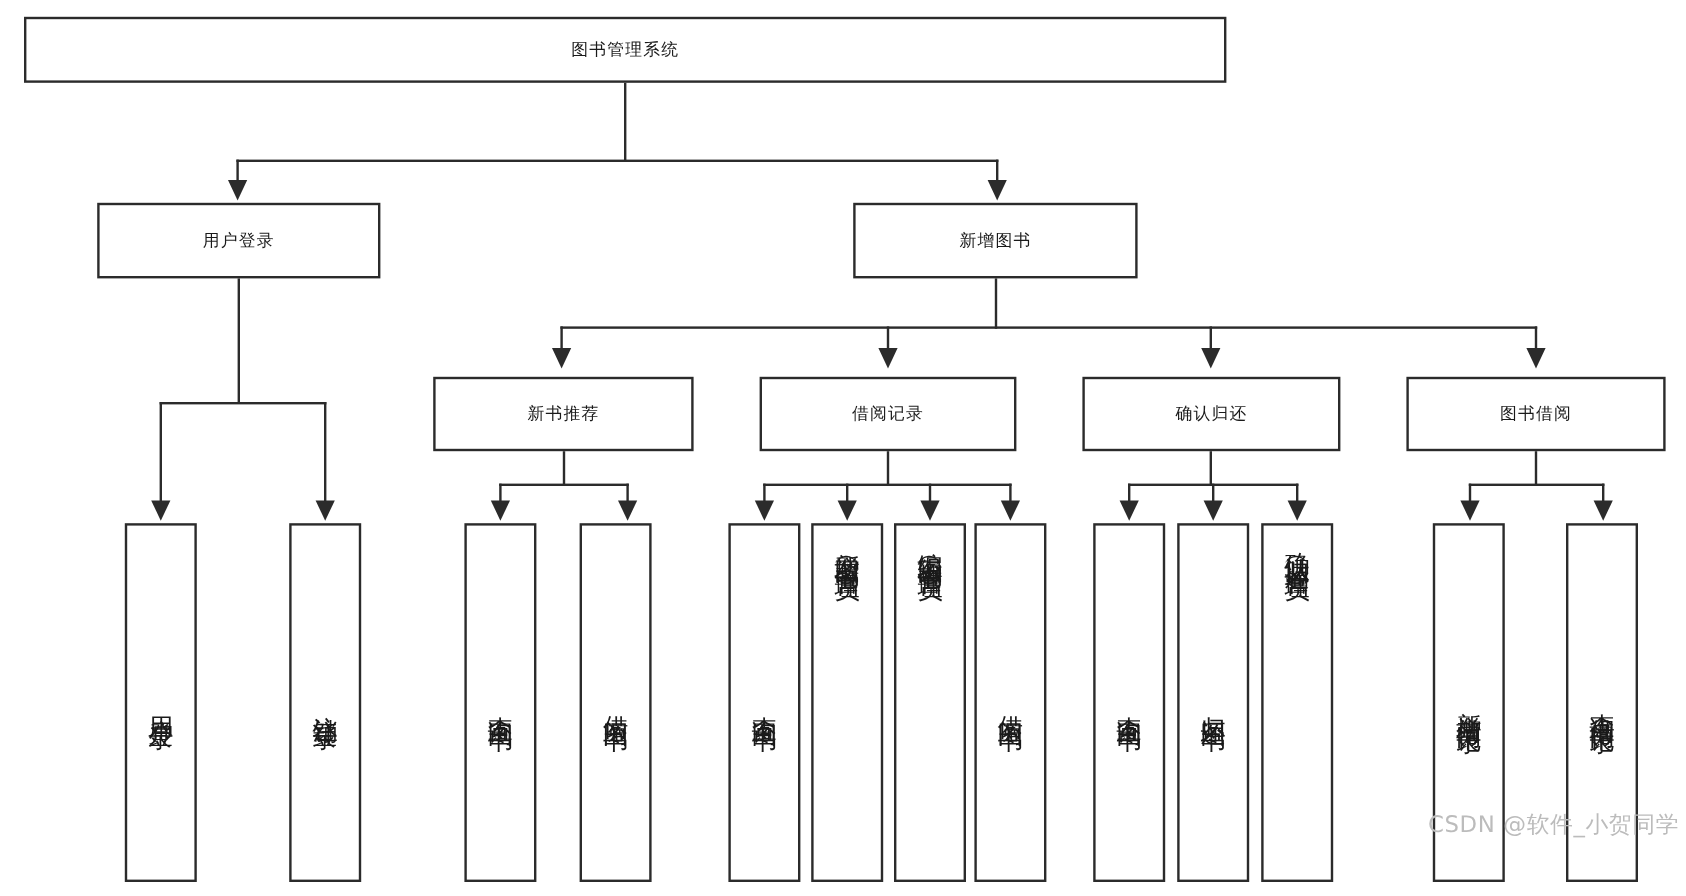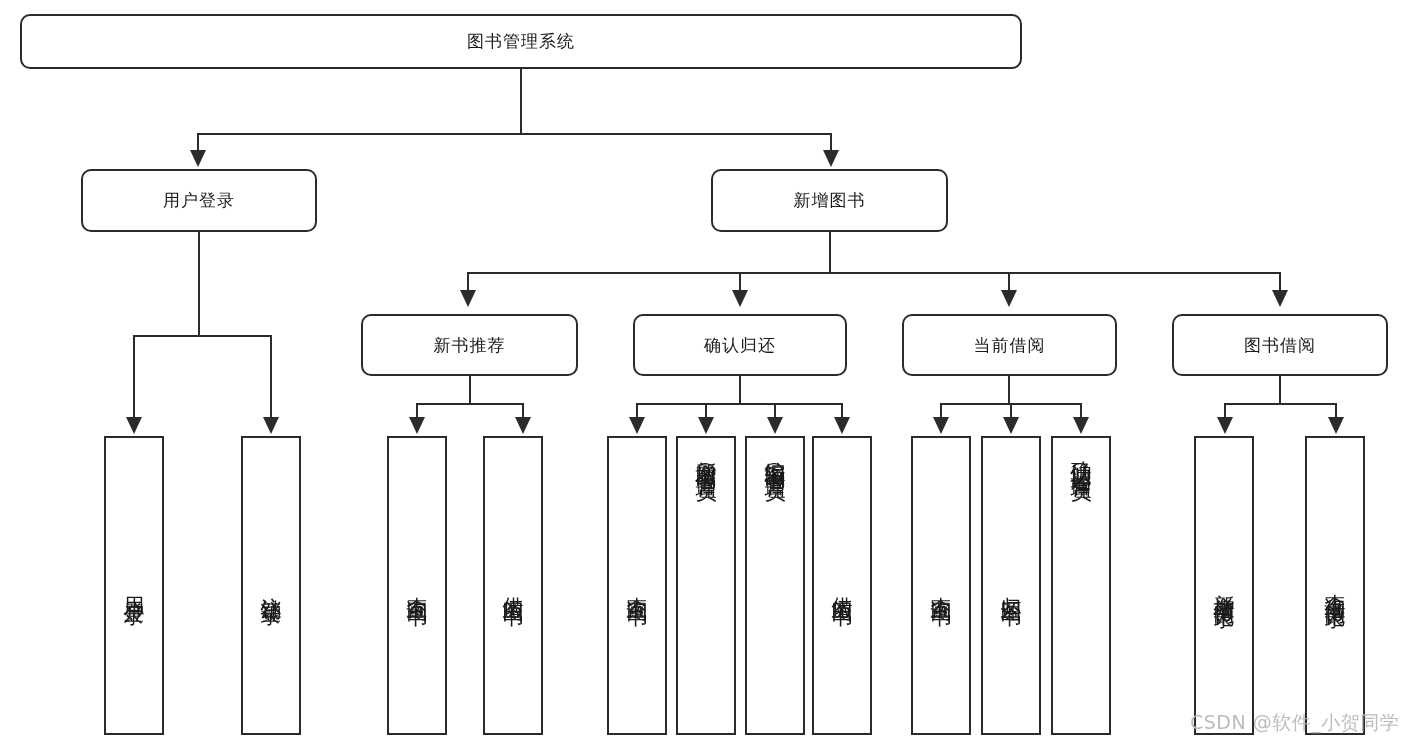--- a/index.html
+++ b/index.html
@@ -19,23 +19,22 @@
     position: absolute;
     box-sizing: border-box;
     border: 2px solid #2b2b2b;
     background: #ffffff;
     display: flex;
     align-items: center;
     justify-content: center;
     color: #1a1a1a;
   }
   .node.horiz {
-    font-size: 17px;
+    font-size: 14px;
     letter-spacing: 1px;
-    border-radius: 10px;
   }
   .node.vert {
     font-size: 21px;
     letter-spacing: 2px;
     padding: 6px 0;
     align-items: flex-start;
   }
   .node.vert .vlabel {
     writing-mode: vertical-rl;
     text-orientation: upright;
@@ -106,24 +105,24 @@
   <div class="arrow" style="left:732px; top:290px;"></div>
   <div class="edge v" style="left:1008px; top:272px; width:2px; height:20px;"></div>
   <div class="arrow" style="left:1001px; top:290px;"></div>
   <div class="edge v" style="left:1279px; top:272px; width:2px; height:20px;"></div>
   <div class="arrow" style="left:1272px; top:290px;"></div>
 
   <div class="node horiz" style="left:361px; top:314px; width:217px; height:62px;">
     <span>新书推荐</span>
   </div>
   <div class="node horiz" style="left:633px; top:314px; width:214px; height:62px;">
+    <span>借阅记录</span>
+  </div>
+  <div class="node horiz" style="left:902px; top:314px; width:215px; height:62px;">
     <span>确认归还</span>
-  </div>
-  <div class="node horiz" style="left:902px; top:314px; width:215px; height:62px;">
-    <span>当前借阅</span>
   </div>
   <div class="node horiz" style="left:1172px; top:314px; width:216px; height:62px;">
     <span>图书借阅</span>
   </div>
 
   <div class="edge v" style="left:469px; top:376px; width:2px; height:29px;"></div>
   <div class="edge h" style="left:416px; top:403px; width:108px; height:2px;"></div>
   <div class="edge v" style="left:416px; top:403px; width:2px; height:16px;"></div>
   <div class="arrow" style="left:409px; top:417px;"></div>
   <div class="edge v" style="left:522px; top:403px; width:2px; height:16px;"></div>
@@ -193,15 +192,15 @@
     <span class="vlabel">确认归还（管理员）</span>
   </div>
 
   <div class="node vert center" style="left:1194px; top:436px; width:60px; height:299px;">
     <span class="vlabel">新增借阅记录</span>
   </div>
   <div class="node vert center" style="left:1305px; top:436px; width:60px; height:299px;">
     <span class="vlabel">查询借阅记录</span>
   </div>
 
-  <div class="watermark" style="left:1190px; top:674px;margin-top:36px;">CSDN @软件_小贺同学</div>
+  <div class="watermark" style="left:1190px; top:674px;">CSDN @软件_小贺同学</div>
 
 </div>
 
 </body></html>

